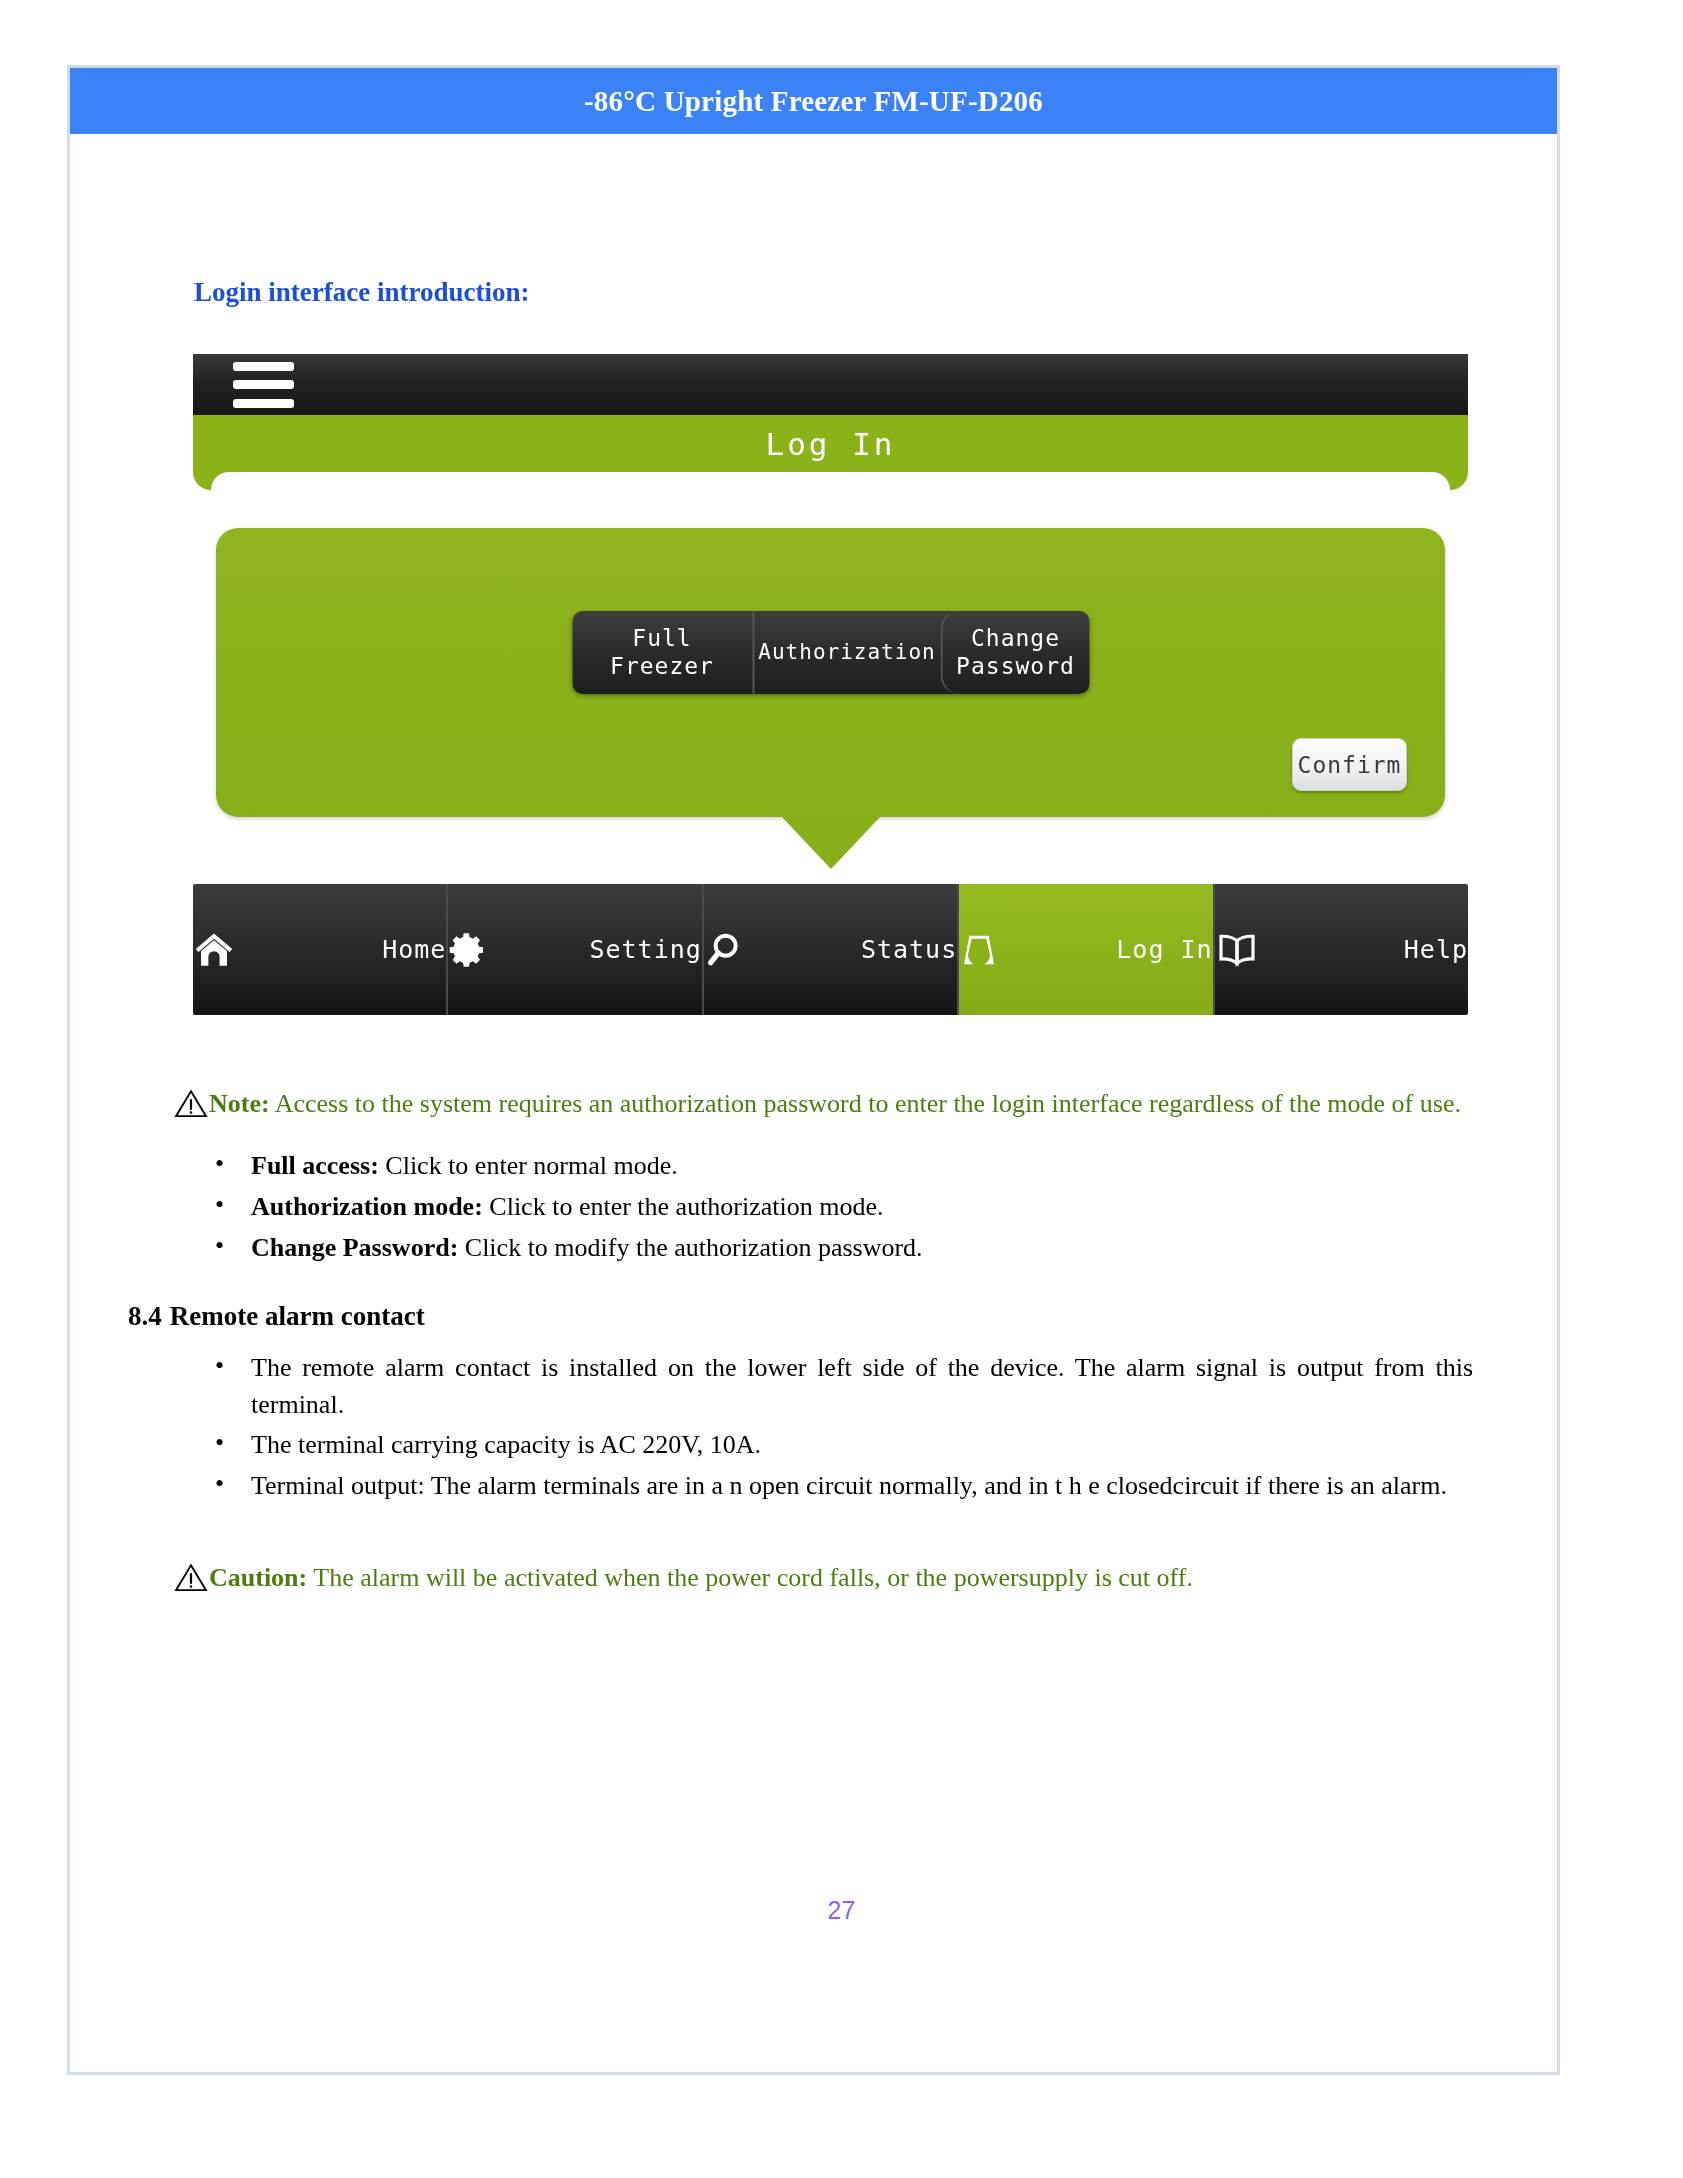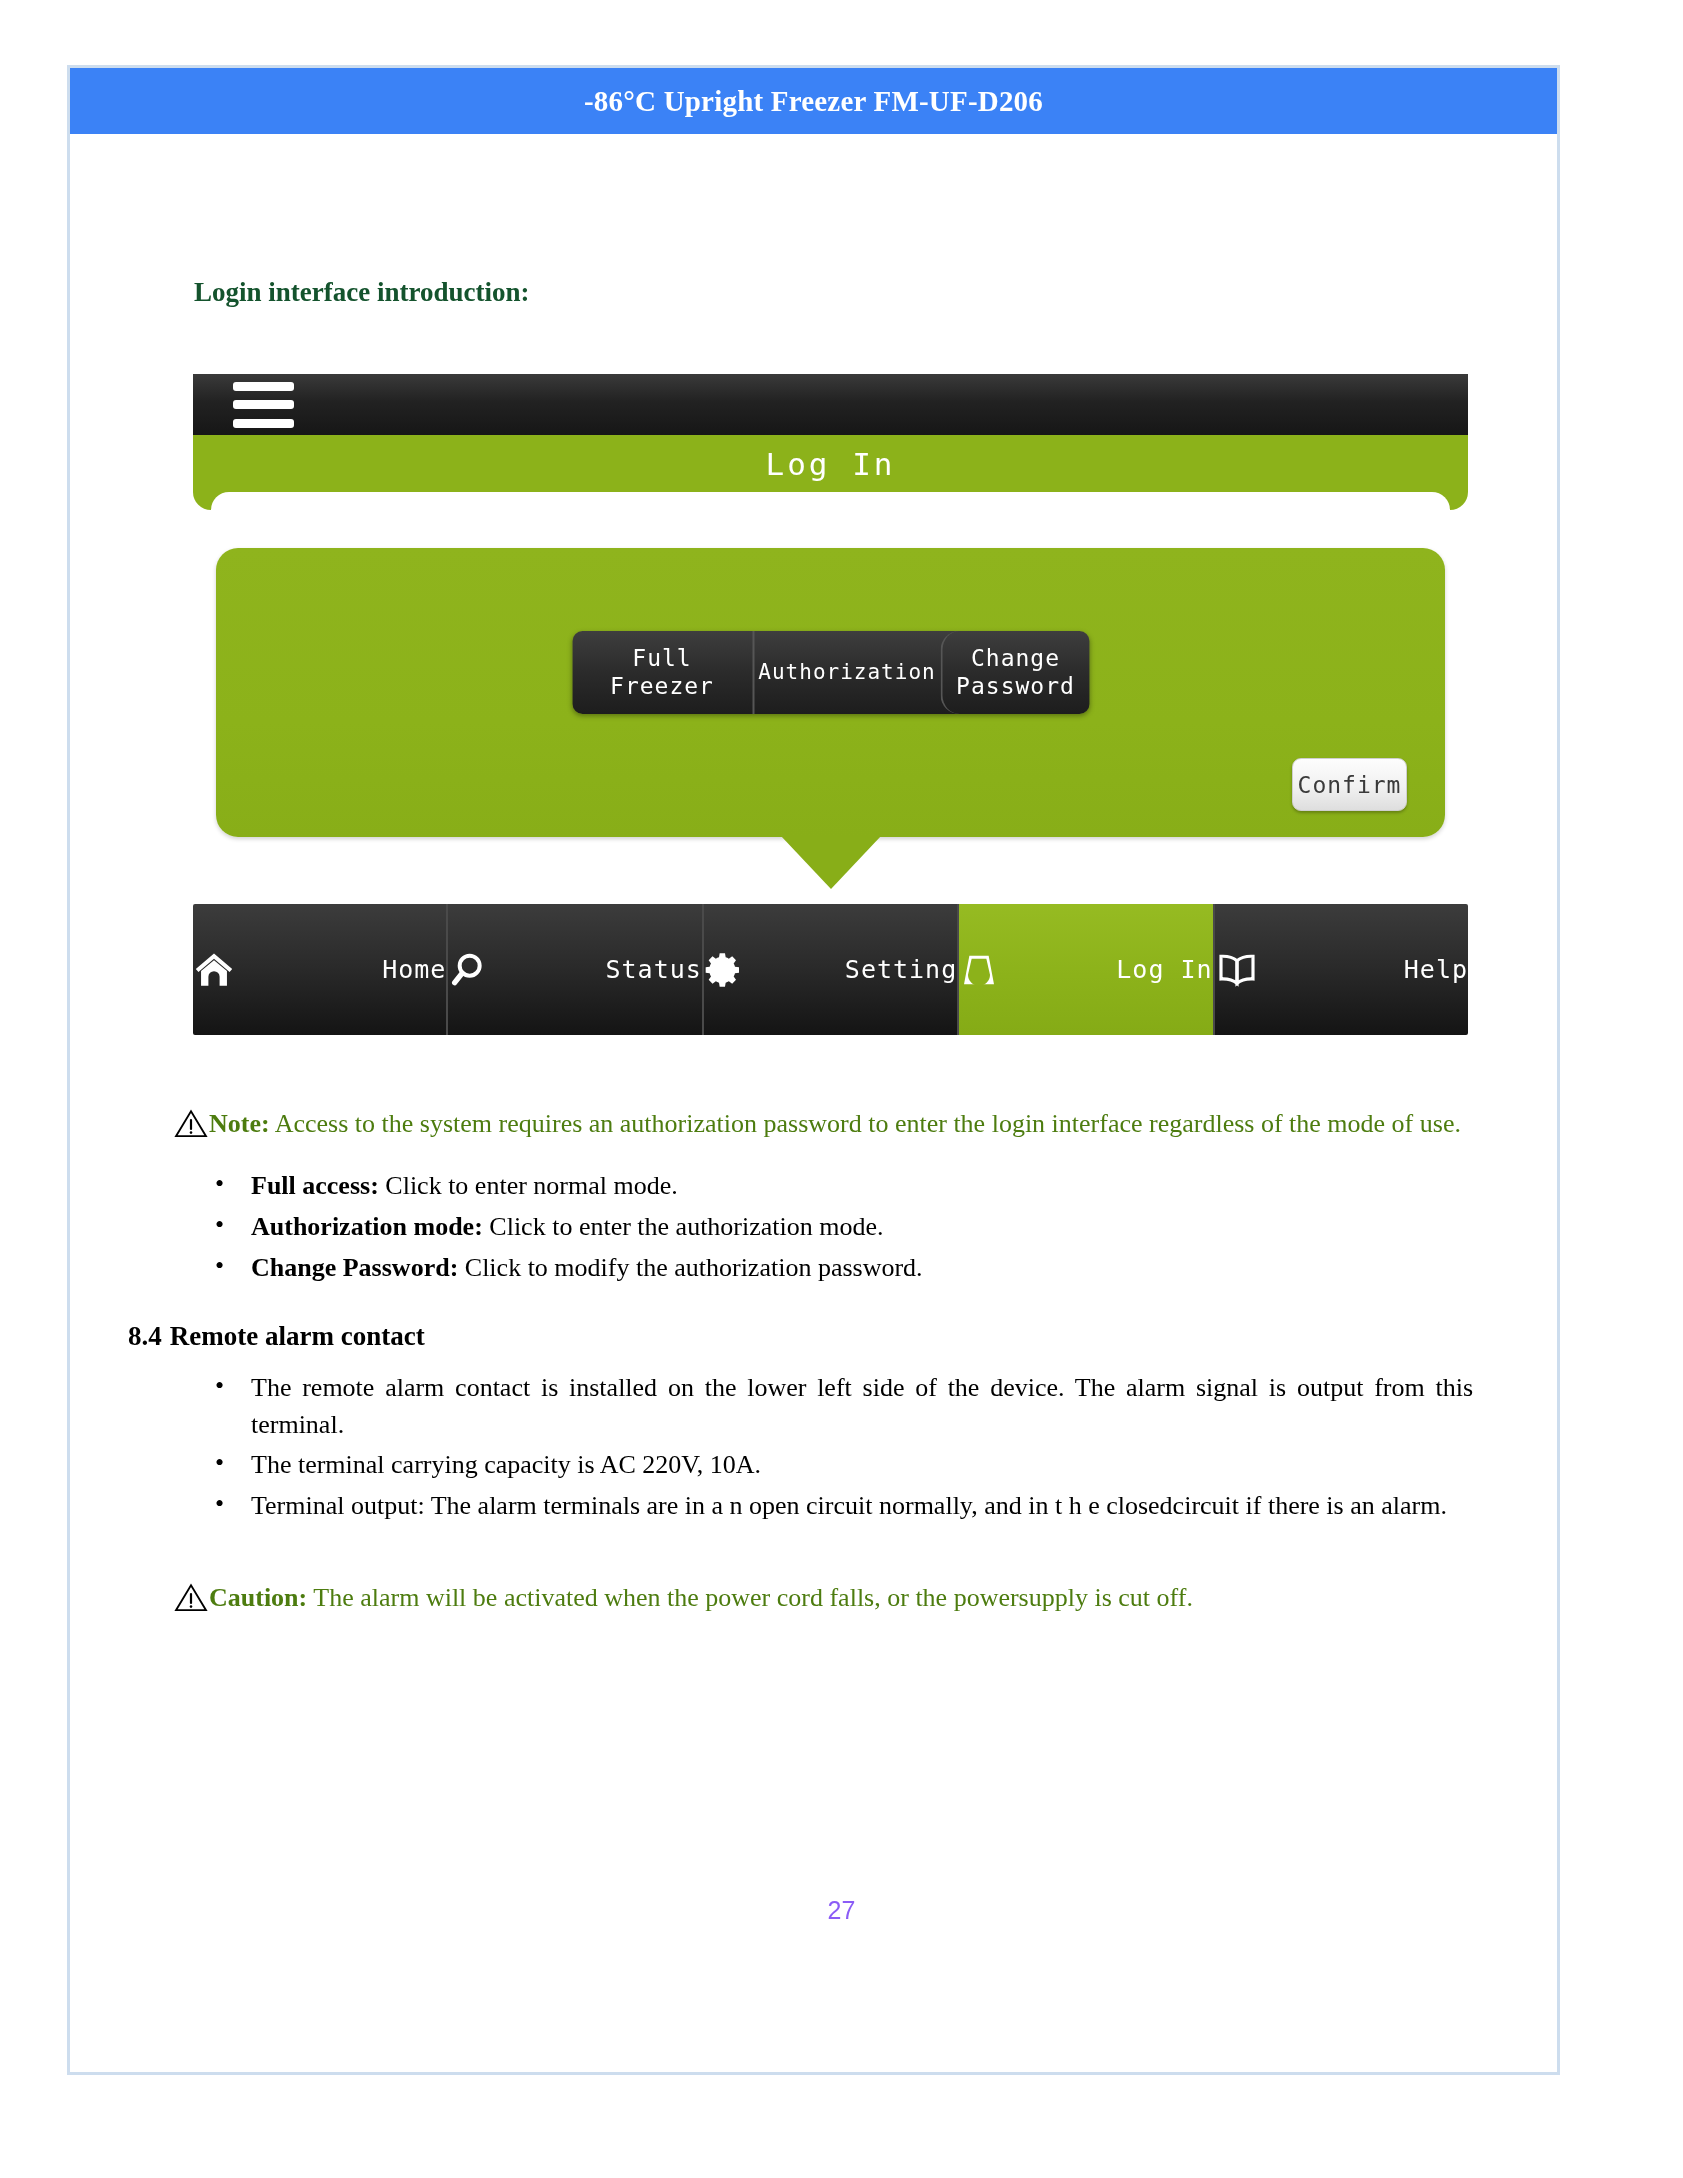--- a/index.html
+++ b/index.html
@@ -52,22 +52,22 @@
   #content {
     position: absolute;
     left: 174px;
     top: 277px;
     width: 1299px;
   }
 
   .intro-heading {
     font-weight: bold;
     font-size: 27px;
-    color: #14532d;
-    margin: 0 0 66px 20px;
+    color: #1d4ed8;
+    margin: 0 0 46px 20px;
   }
 
   
   #device-mockup {
     position: relative;
     width: 1275px;
     margin-left: 19px;
   }
   
   #device-topbar {
@@ -340,36 +340,36 @@
           <svg width="42" height="42" viewBox="0 0 24 24" fill="#fff">
             <path d="M12 2.6 1.6 11.4l1.5 1.8L12 5.6l8.9 7.6 1.5-1.8z"></path>
             <path d="M4.6 12.6V21h4.2v-5.1a3.2 3.2 0 0 1 6.4 0V21h4.2v-8.4L12 6.4z"></path>
           </svg>
         </span>
         <span class="nav-label">Home</span>
       </div>
 
       <div class="nav-item">
         <span class="nav-icon">
+          <svg width="40" height="40" viewBox="0 0 24 24" fill="#fff">
+            <path d="M12 8.2a3.8 3.8 0 1 0 0 7.6 3.8 3.8 0 0 0 0-7.6zm0 5.6a1.8 1.8 0 1 1 0-3.6 1.8 1.8 0 0 1 0 3.6z"></path>
+            <path d="M21 13.6v-3.2l-2.4-.4a6.9 6.9 0 0 0-.8-1.9l1.4-2-2.3-2.3-2 1.4a6.9 6.9 0 0 0-1.9-.8L12.6 2h-3.2l-.4 2.4c-.67.18-1.3.45-1.9.8l-2-1.4L2.8 6.1l1.4 2c-.35.6-.62 1.23-.8 1.9L1 10.4v3.2l2.4.4c.18.67.45 1.3.8 1.9l-1.4 2 2.3 2.3 2-1.4c.6.35 1.23.62 1.9.8l.4 2.4h3.2l.4-2.4c.67-.18 1.3-.45 1.9-.8l2 1.4 2.3-2.3-1.4-2c.35-.6.62-1.23.8-1.9z"></path>
+          </svg>
+        </span>
+        <span class="nav-label">Setting</span>
+      </div>
+
+      <div class="nav-item">
+        <span class="nav-icon">
           <svg width="40" height="40" viewBox="0 0 24 24" fill="none" stroke="#fff" stroke-width="2.4">
             <circle cx="13" cy="9.4" r="6"></circle>
             <line x1="8.4" y1="14" x2="4" y2="19.6" stroke-linecap="round" stroke-width="3.2"></line>
           </svg>
         </span>
         <span class="nav-label">Status</span>
-      </div>
-
-      <div class="nav-item">
-        <span class="nav-icon">
-          <svg width="40" height="40" viewBox="0 0 24 24" fill="#fff">
-            <path d="M12 8.2a3.8 3.8 0 1 0 0 7.6 3.8 3.8 0 0 0 0-7.6zm0 5.6a1.8 1.8 0 1 1 0-3.6 1.8 1.8 0 0 1 0 3.6z"></path>
-            <path d="M21 13.6v-3.2l-2.4-.4a6.9 6.9 0 0 0-.8-1.9l1.4-2-2.3-2.3-2 1.4a6.9 6.9 0 0 0-1.9-.8L12.6 2h-3.2l-.4 2.4c-.67.18-1.3.45-1.9.8l-2-1.4L2.8 6.1l1.4 2c-.35.6-.62 1.23-.8 1.9L1 10.4v3.2l2.4.4c.18.67.45 1.3.8 1.9l-1.4 2 2.3 2.3 2-1.4c.6.35 1.23.62 1.9.8l.4 2.4h3.2l.4-2.4c.67-.18 1.3-.45 1.9-.8l2 1.4 2.3-2.3-1.4-2c.35-.6.62-1.23.8-1.9z"></path>
-          </svg>
-        </span>
-        <span class="nav-label">Setting</span>
       </div>
 
       <div class="nav-item active">
         <span class="nav-icon">
           <svg width="40" height="40" viewBox="0 0 24 24" fill="none">
             <path d="M5 4h14v16H5z" fill="none"></path>
             <path d="M6.2 3.4h11.6L21 20.6H3z" fill="#fff"></path>
             <path d="M7.6 5.2h8.8l2.2 9.6a6 6 0 0 1-13.2 0z" fill="#8cb21a"></path>
           </svg>
         </span>

